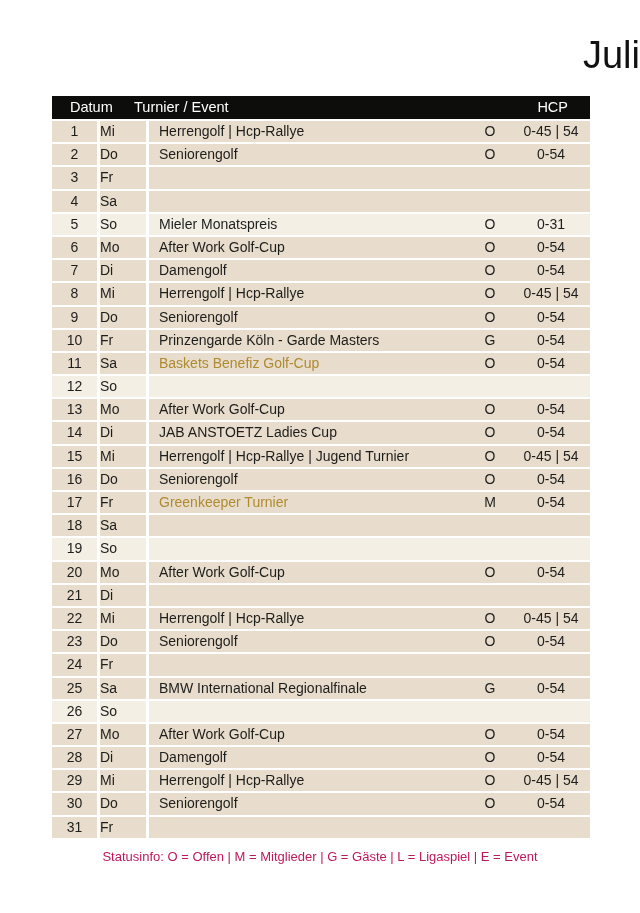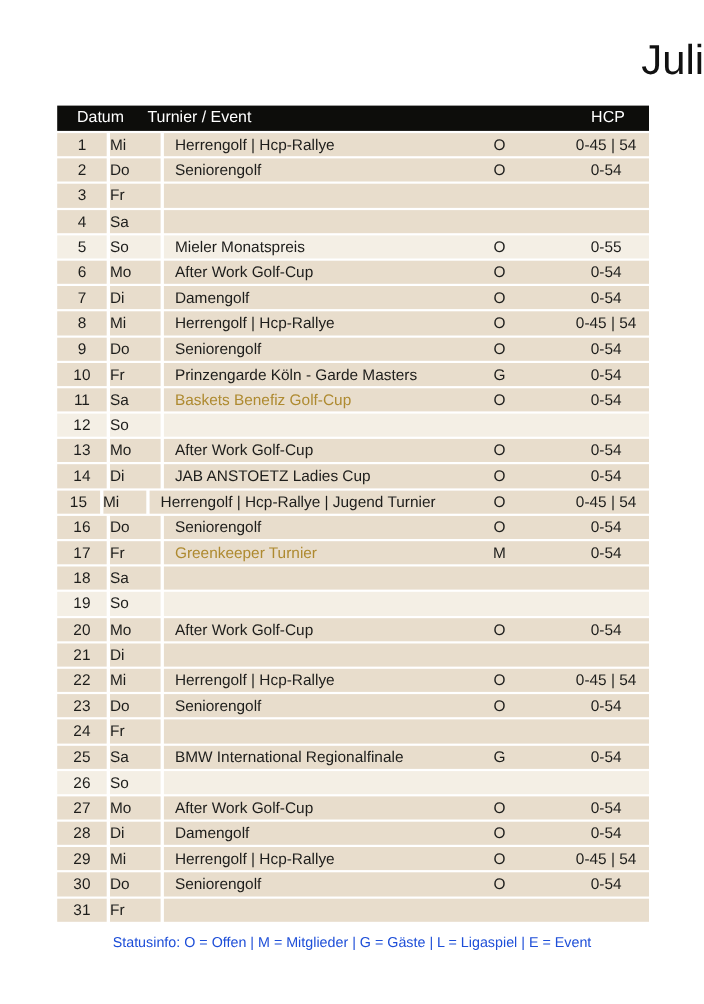--- a/index.html
+++ b/index.html
@@ -42,31 +42,31 @@
     display: flex;
     height: 21.2px;
     margin-bottom: 2px;
     font-size: 14px;
     line-height: 21.4px;
   }
   .cell { background: #e8ddcc; }
   .row.sunday .cell { background: #f4efe5; }
   .c-day  { width: 45px; margin-right: 3px; text-align: center; }
   .c-wd   { width: 46px; margin-right: 3px; text-align: left; }
-  .c-main { flex: 1; display: flex; gap: 36px; }
+  .c-main { flex: 1; display: flex; }
   .c-main .event  { flex: 1; padding-left: 10px; white-space: nowrap; overflow: hidden; }
   .c-main .status { width: 44px; text-align: center; }
   .c-main .hcp    { width: 78px; text-align: center; white-space: nowrap; }
   .event.gold { color: #ae8a30; }
   .footer {
     position: absolute;
     top: 849px; left: 0; width: 640px;
     text-align: center;
     font-size: 13px;
-    color: #1d4ed8;
+    color: #be185d;
   }
 </style>
 </head>
 <body>
 
 <h1 class="title">Juli</h1>
 
 <div class="cal-table">
   <div class="thead">
     <span class="th-datum">Datum</span>
@@ -113,21 +113,21 @@
       <span class="hcp"></span>
     </div>
   </div>
 
   <div class="row sunday">
     <div class="cell c-day">5</div>
     <div class="cell c-wd">So</div>
     <div class="cell c-main">
       <span class="event">Mieler Monatspreis</span>
       <span class="status">O</span>
-      <span class="hcp">0-55</span>
+      <span class="hcp">0-31</span>
     </div>
   </div>
 
   <div class="row">
     <div class="cell c-day">6</div>
     <div class="cell c-wd">Mo</div>
     <div class="cell c-main">
       <span class="event">After Work Golf-Cup</span>
       <span class="status">O</span>
       <span class="hcp">0-54</span>

